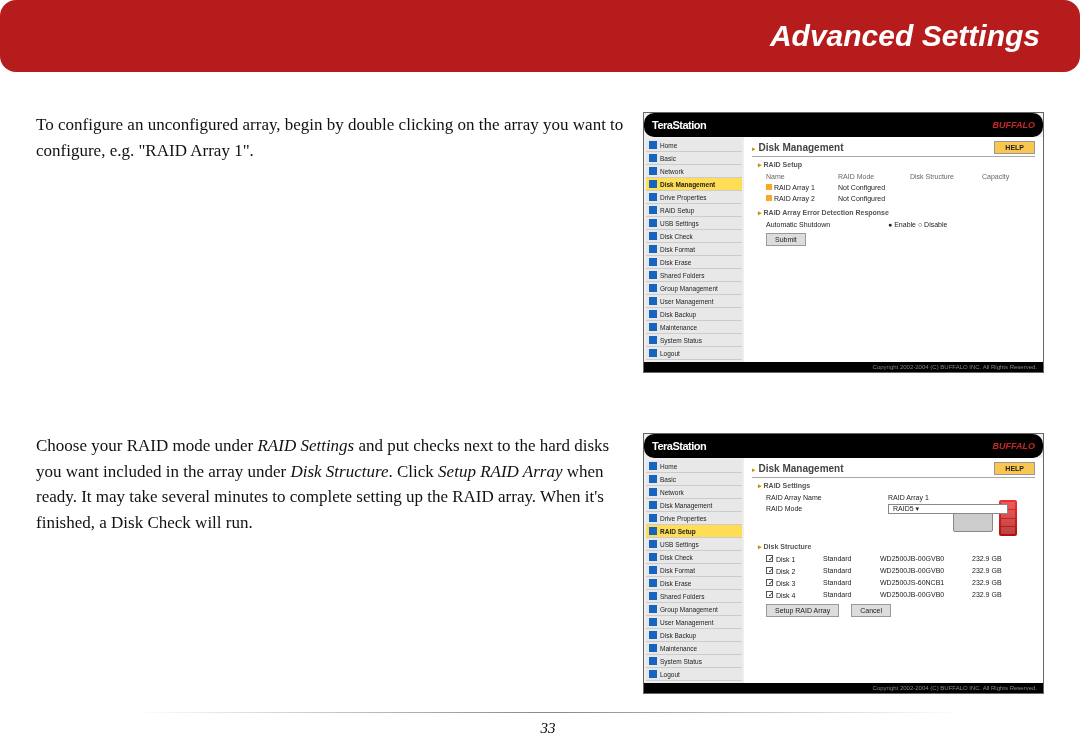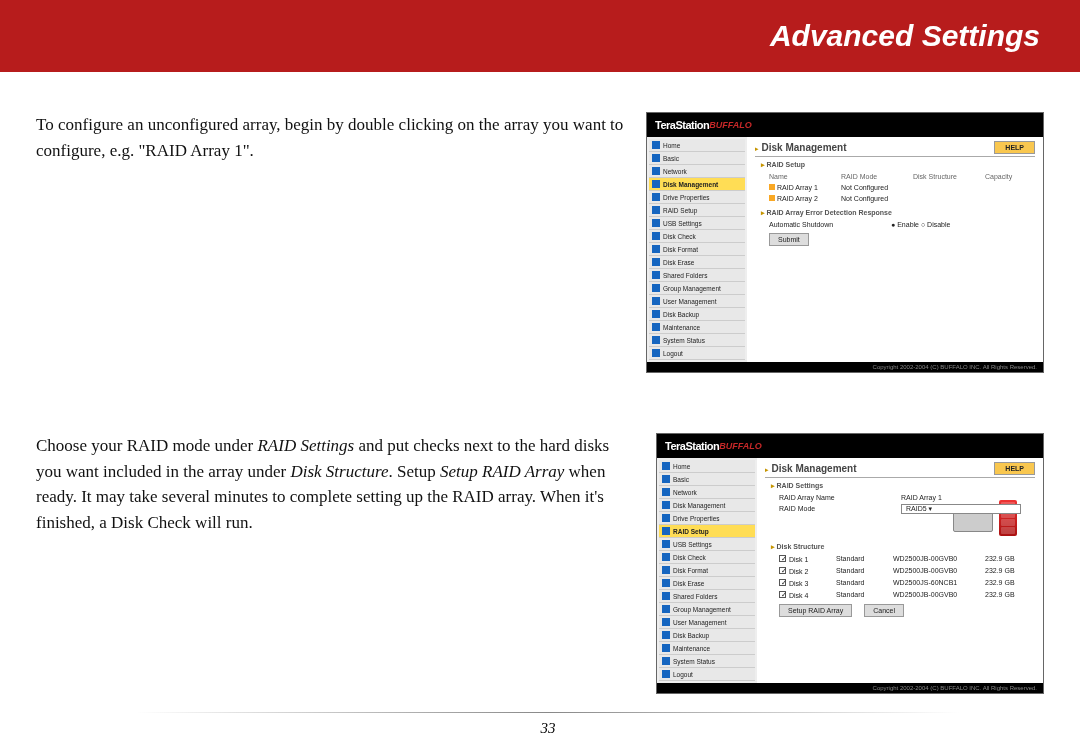--- a/index.html
+++ b/index.html
@@ -12,37 +12,38 @@
     overflow: hidden;
   }
   .header-band {
     width: 100%;
     height: 72px;
     background: #b71c1c;
     display: flex;
     align-items: center;
     justify-content: flex-end;
     padding-right: 40px;
+    border-radius: 16px;
   }
   .header-band h1 {
     font-family: 'Trebuchet MS', Arial, sans-serif;
     font-style: italic;
     font-weight: bold;
     color: #fff;
     font-size: 30px;
   }
   .content {
     padding: 40px 36px 0 36px;
     display: flex;
     flex-direction: column;
     gap: 60px;
   }
   .row {
     display: flex;
-    gap: 20px;
+    gap: 7px;
     align-items: flex-start;
   }
   .para {
     width: 600px;
     font-size: 17px;
     line-height: 1.5;
     color: #111;
   }
   .para i { font-style: italic; }
   .screenshot {
@@ -50,23 +51,25 @@
     border: 1px solid #666;
     background: #efefef;
     font-family: Arial, sans-serif;
     font-size: 7px;
     color: #222;
   }
   .ts-header {
     background: #000;
     color: #fff;
     display: flex;
+    justify-content: space-between;
     align-items: center;
     padding: 4px 8px;
     height: 24px;
+    border-radius: 10px;
   }
   .ts-brand { font-weight: bold; font-size: 11px; letter-spacing: -0.5px; }
   .ts-buffalo { color: #c62828; font-weight: bold; font-size: 9px; font-style: italic; }
   .ts-body { display: flex; background: #eee; min-height: 210px; }
   .ts-sidebar { width: 100px; display: flex; flex-direction: column; padding: 2px; }
   .ts-nav {
     display: flex;
     align-items: center;
     gap: 3px;
     padding: 2px 3px;
@@ -243,21 +246,21 @@
             <span class="ts-btn">Submit</span>
           </div>
         </div>
       </div>
       <div class="ts-footer">Copyright 2002-2004 (C) BUFFALO INC. All Rights Reserved.</div>
     </div>
   </div>
 
   <div class="row">
     <div class="para">
-      <span>Choose your RAID mode under </span><i>RAID Settings</i><span> and put checks next to the hard disks you want included in the array under </span><i>Disk Structure</i><span>.  Setup </span><i>Setup RAID Array</i><span> when ready.  It may take several minutes to complete  setting up the RAID array.  When it's finished, a Disk Check will run.</span>
+      <span>Choose your RAID mode under </span><i>RAID Settings</i><span> and put checks next to the hard disks you want included in the array under </span><i>Disk Structure</i><span>.  Click </span><i>Setup RAID Array</i><span> when ready.  It may take several minutes to complete  setting up the RAID array.  When it's finished, a Disk Check will run.</span>
     </div>
 
     <div class="screenshot">
       <div class="ts-header">
         <span class="ts-brand">TeraStation</span>
         <span class="ts-buffalo">BUFFALO</span>
       </div>
       <div class="ts-body">
         <div class="ts-sidebar" id="nav2">
             <div class="ts-nav">

